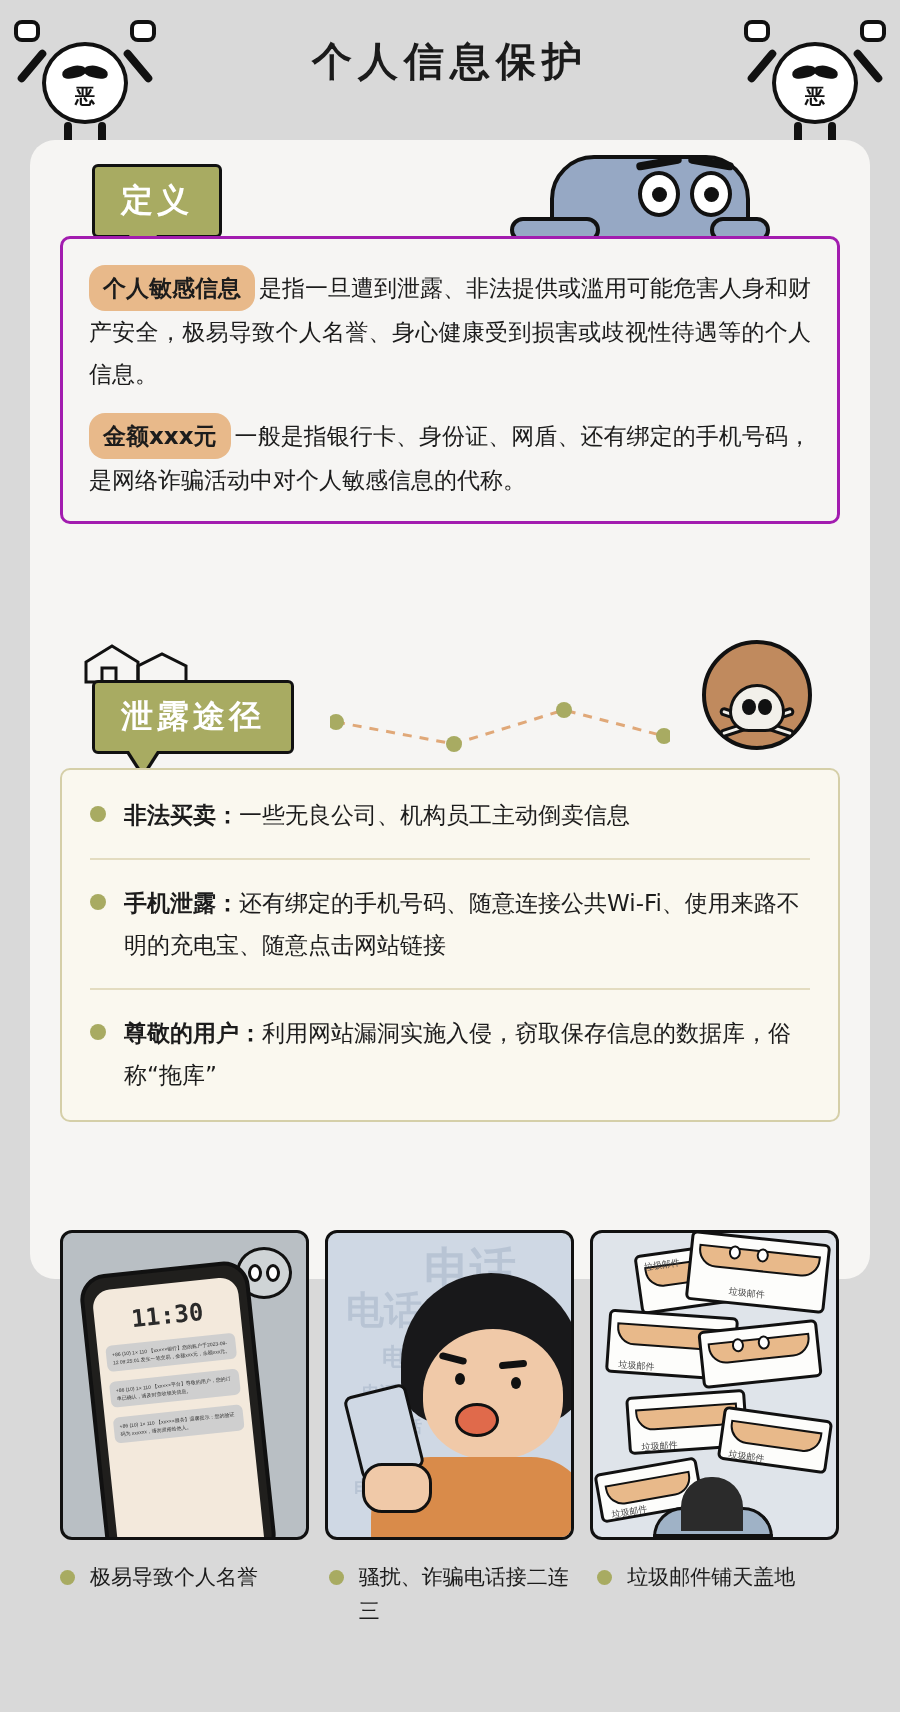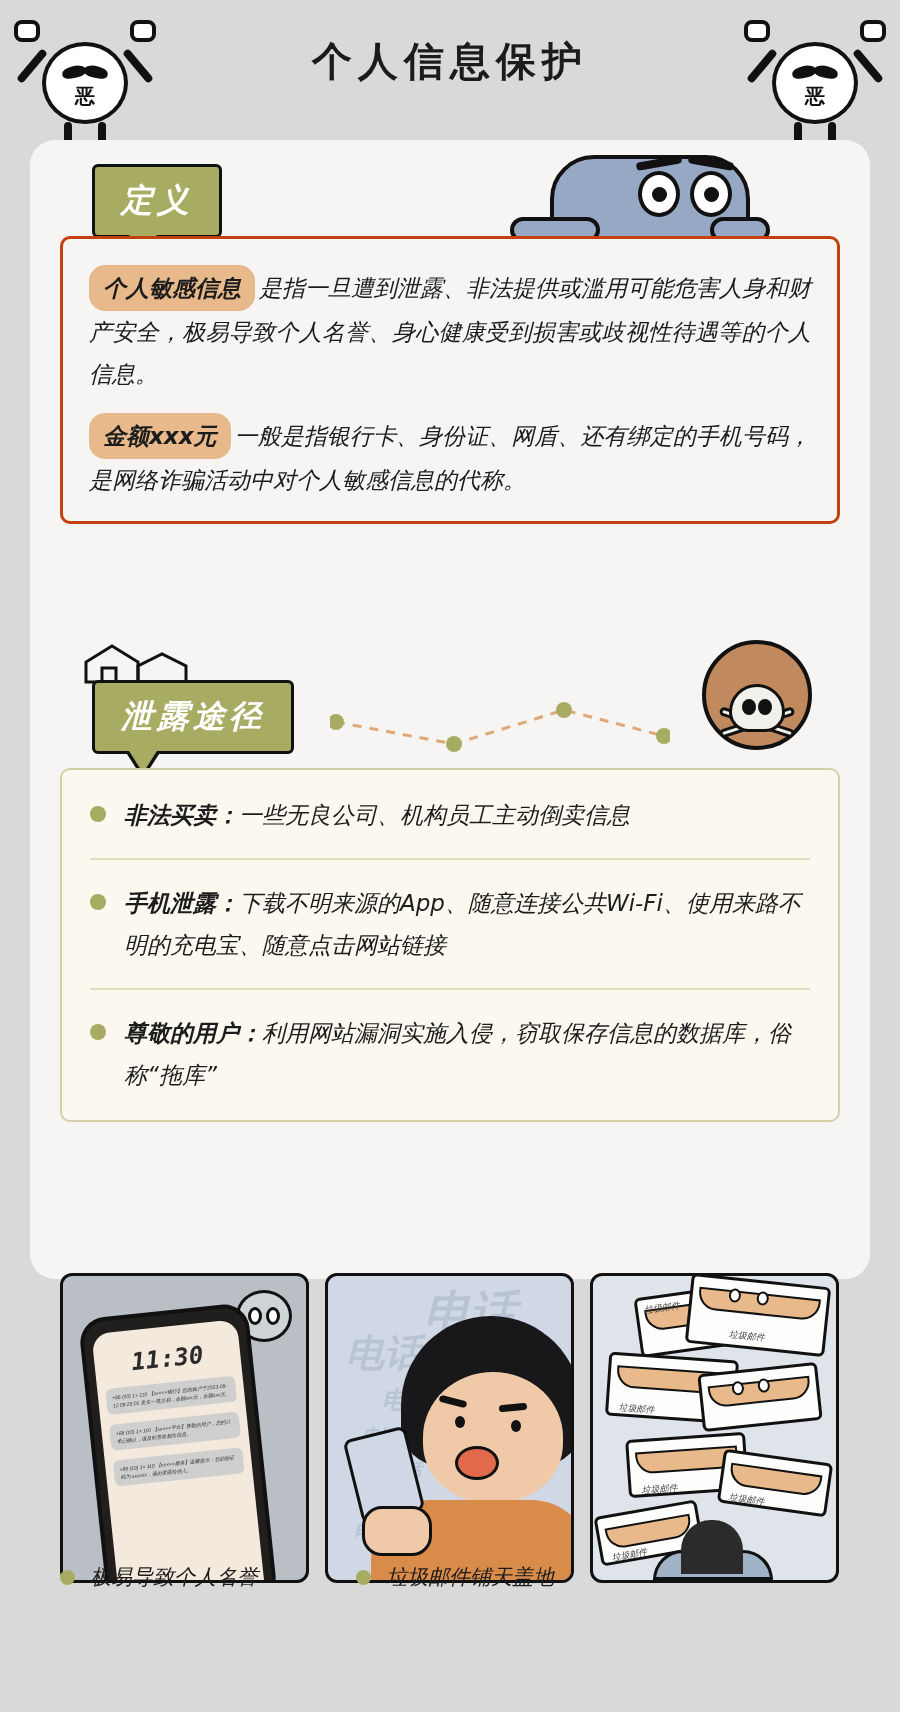--- a/index.html
+++ b/index.html
@@ -68,21 +68,20 @@
     box-sizing:border-box;
   }
 
   
   .card{
     position:absolute;
     left:30px;top:140px;
     width:840px;height:1139px;
     background:#f6f5f3;
     border-radius:25px;
-    font-style:italic;
   }
 
   
   .tag{
     position:relative;
     display:inline-block;
     background:#a8ab62;
     color:#fff;
     font-size:32px;
     font-weight:bold;
@@ -110,21 +109,21 @@
     border-right:18px solid transparent;
     border-top:28px solid #111;
   }
 
   
   .sec-def-tag{position:absolute;left:62px;top:24px;}
   .def-box{
     position:absolute;
     left:30px;top:96px;
     width:780px;
-    border:3px solid #c2410c;
+    border:3px solid #a21caf;
     border-radius:10px;
     background:#f6f5f3;
     box-sizing:border-box;
     padding:26px 26px 20px 26px;
   }
   .para{
     font-size:23px;
     line-height:42px;
     color:#1c1c1c;
     margin:0 0 18px 0;
@@ -229,21 +228,20 @@
   
   .photos{
     position:absolute;left:30px;top:1090px;width:780px;
     display:flex;gap:16px;
   }
   .photo{
     width:249px;height:310px;
     border:3px solid #111;border-radius:12px;
     overflow:hidden;position:relative;
     box-sizing:border-box;
-    margin-top:43px;
   }
   .p1{background:#b9bfc4;}
   .p2{background:#cfd8e4;}
   .p3{background:#dfe4ea;}
 
   
   .phone{
     position:absolute;left:30px;top:34px;width:170px;height:300px;
     background:#201f1d;border:4px solid #111;border-radius:26px;
     transform:rotate(-6deg);box-sizing:border-box;
@@ -427,21 +425,21 @@
     </div>
 
     <div class="leak-box">
       <div class="leak-item">
         <span class="bullet"></span>
         <span class="txt"><span class="k">非法买卖：</span><span>一些无良公司、机构员工主动倒卖信息</span></span>
       </div>
       <div class="divider"></div>
       <div class="leak-item">
         <span class="bullet"></span>
-        <span class="txt"><span class="k">手机泄露：</span><span>下载不明来源的App、随意连接公共Wi-Fi、使用来路不明的充电宝、随意点击网站链接</span></span>
+        <span class="txt"><span class="k">手机泄露：</span><span>还有绑定的手机号码、随意连接公共Wi-Fi、使用来路不明的充电宝、随意点击网站链接</span></span>
       </div>
       <div class="divider"></div>
       <div class="leak-item">
         <span class="bullet"></span>
         <span class="txt"><span class="k">尊敬的用户：</span><span>利用网站漏洞实施入侵，窃取保存信息的数据库，俗称“拖库”</span></span>
       </div>
     </div>
 
     <div class="photos">
 
@@ -520,18 +518,22 @@
       </div>
     </div>
 
     <div class="captions">
       <div class="caption">
         <span class="bullet"></span>
         <span>极易导致个人名誉</span>
       </div>
       <div class="caption">
         <span class="bullet"></span>
+        <span>骚扰、诈骗电话接二连三</span>
+      </div>
+      <div class="caption">
+        <span class="bullet"></span>
         <span>垃圾邮件铺天盖地</span>
       </div>
     </div>
 
   </div>
 </div>
 
 </body></html>

